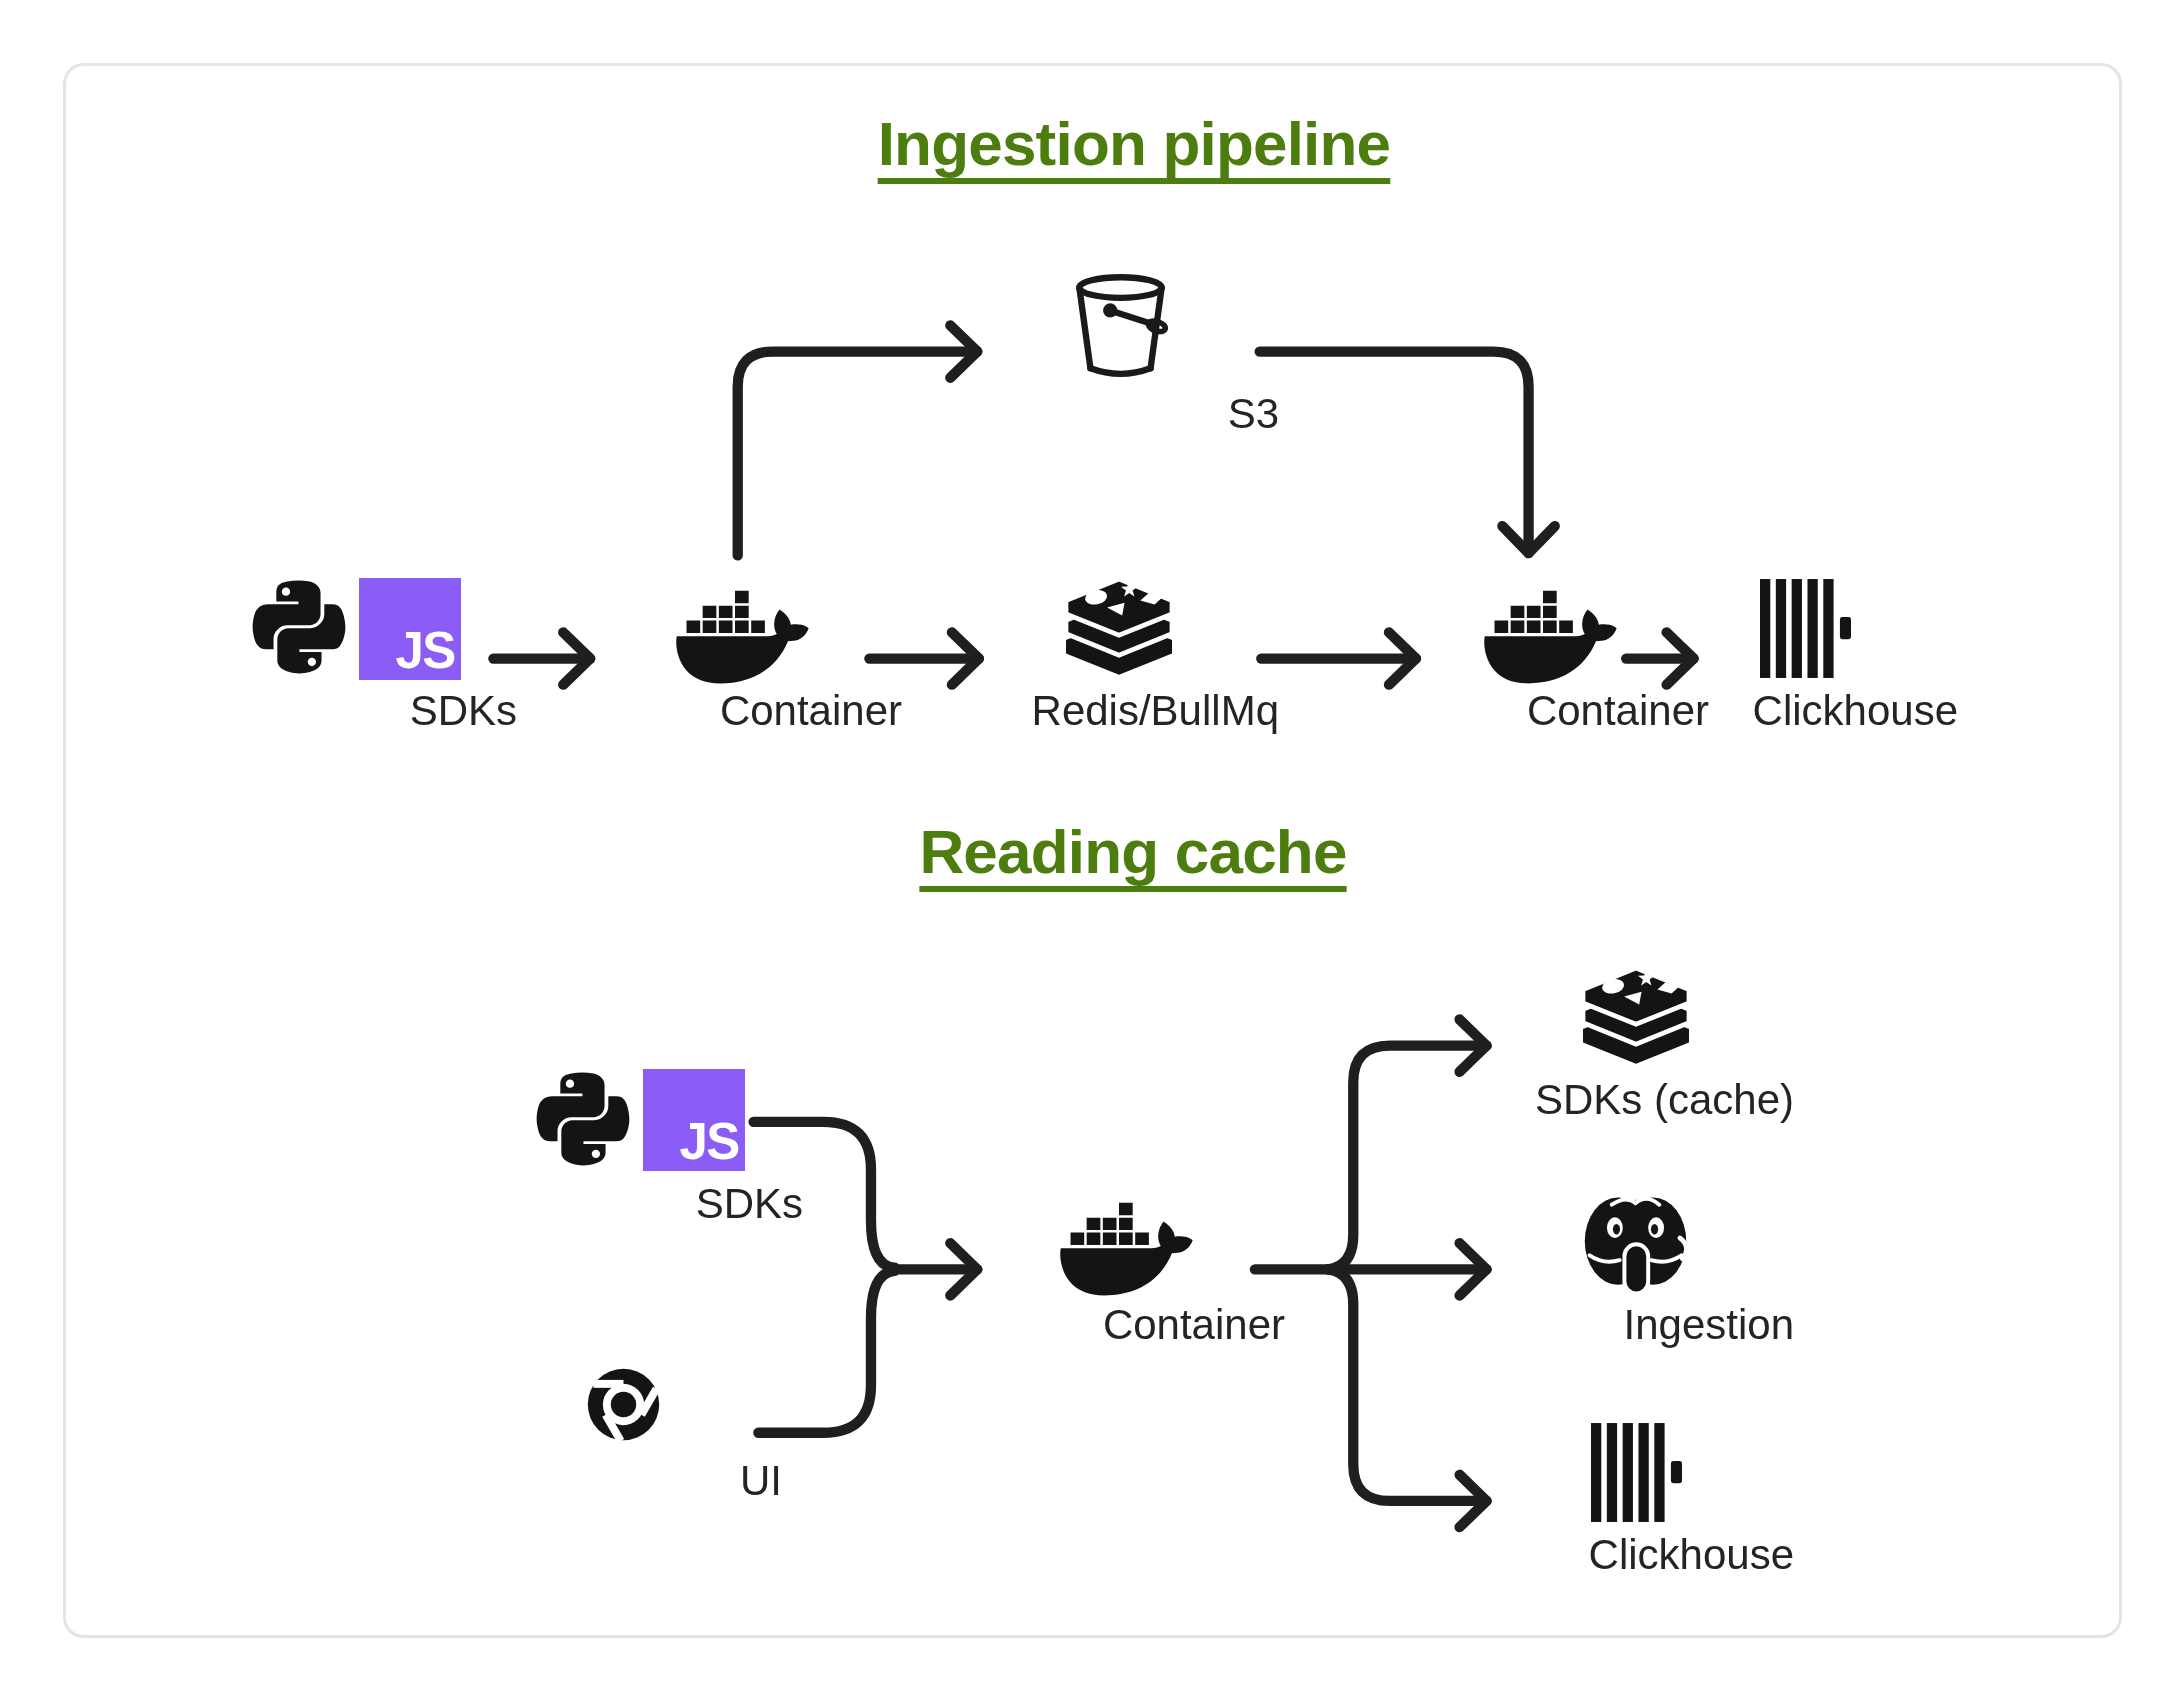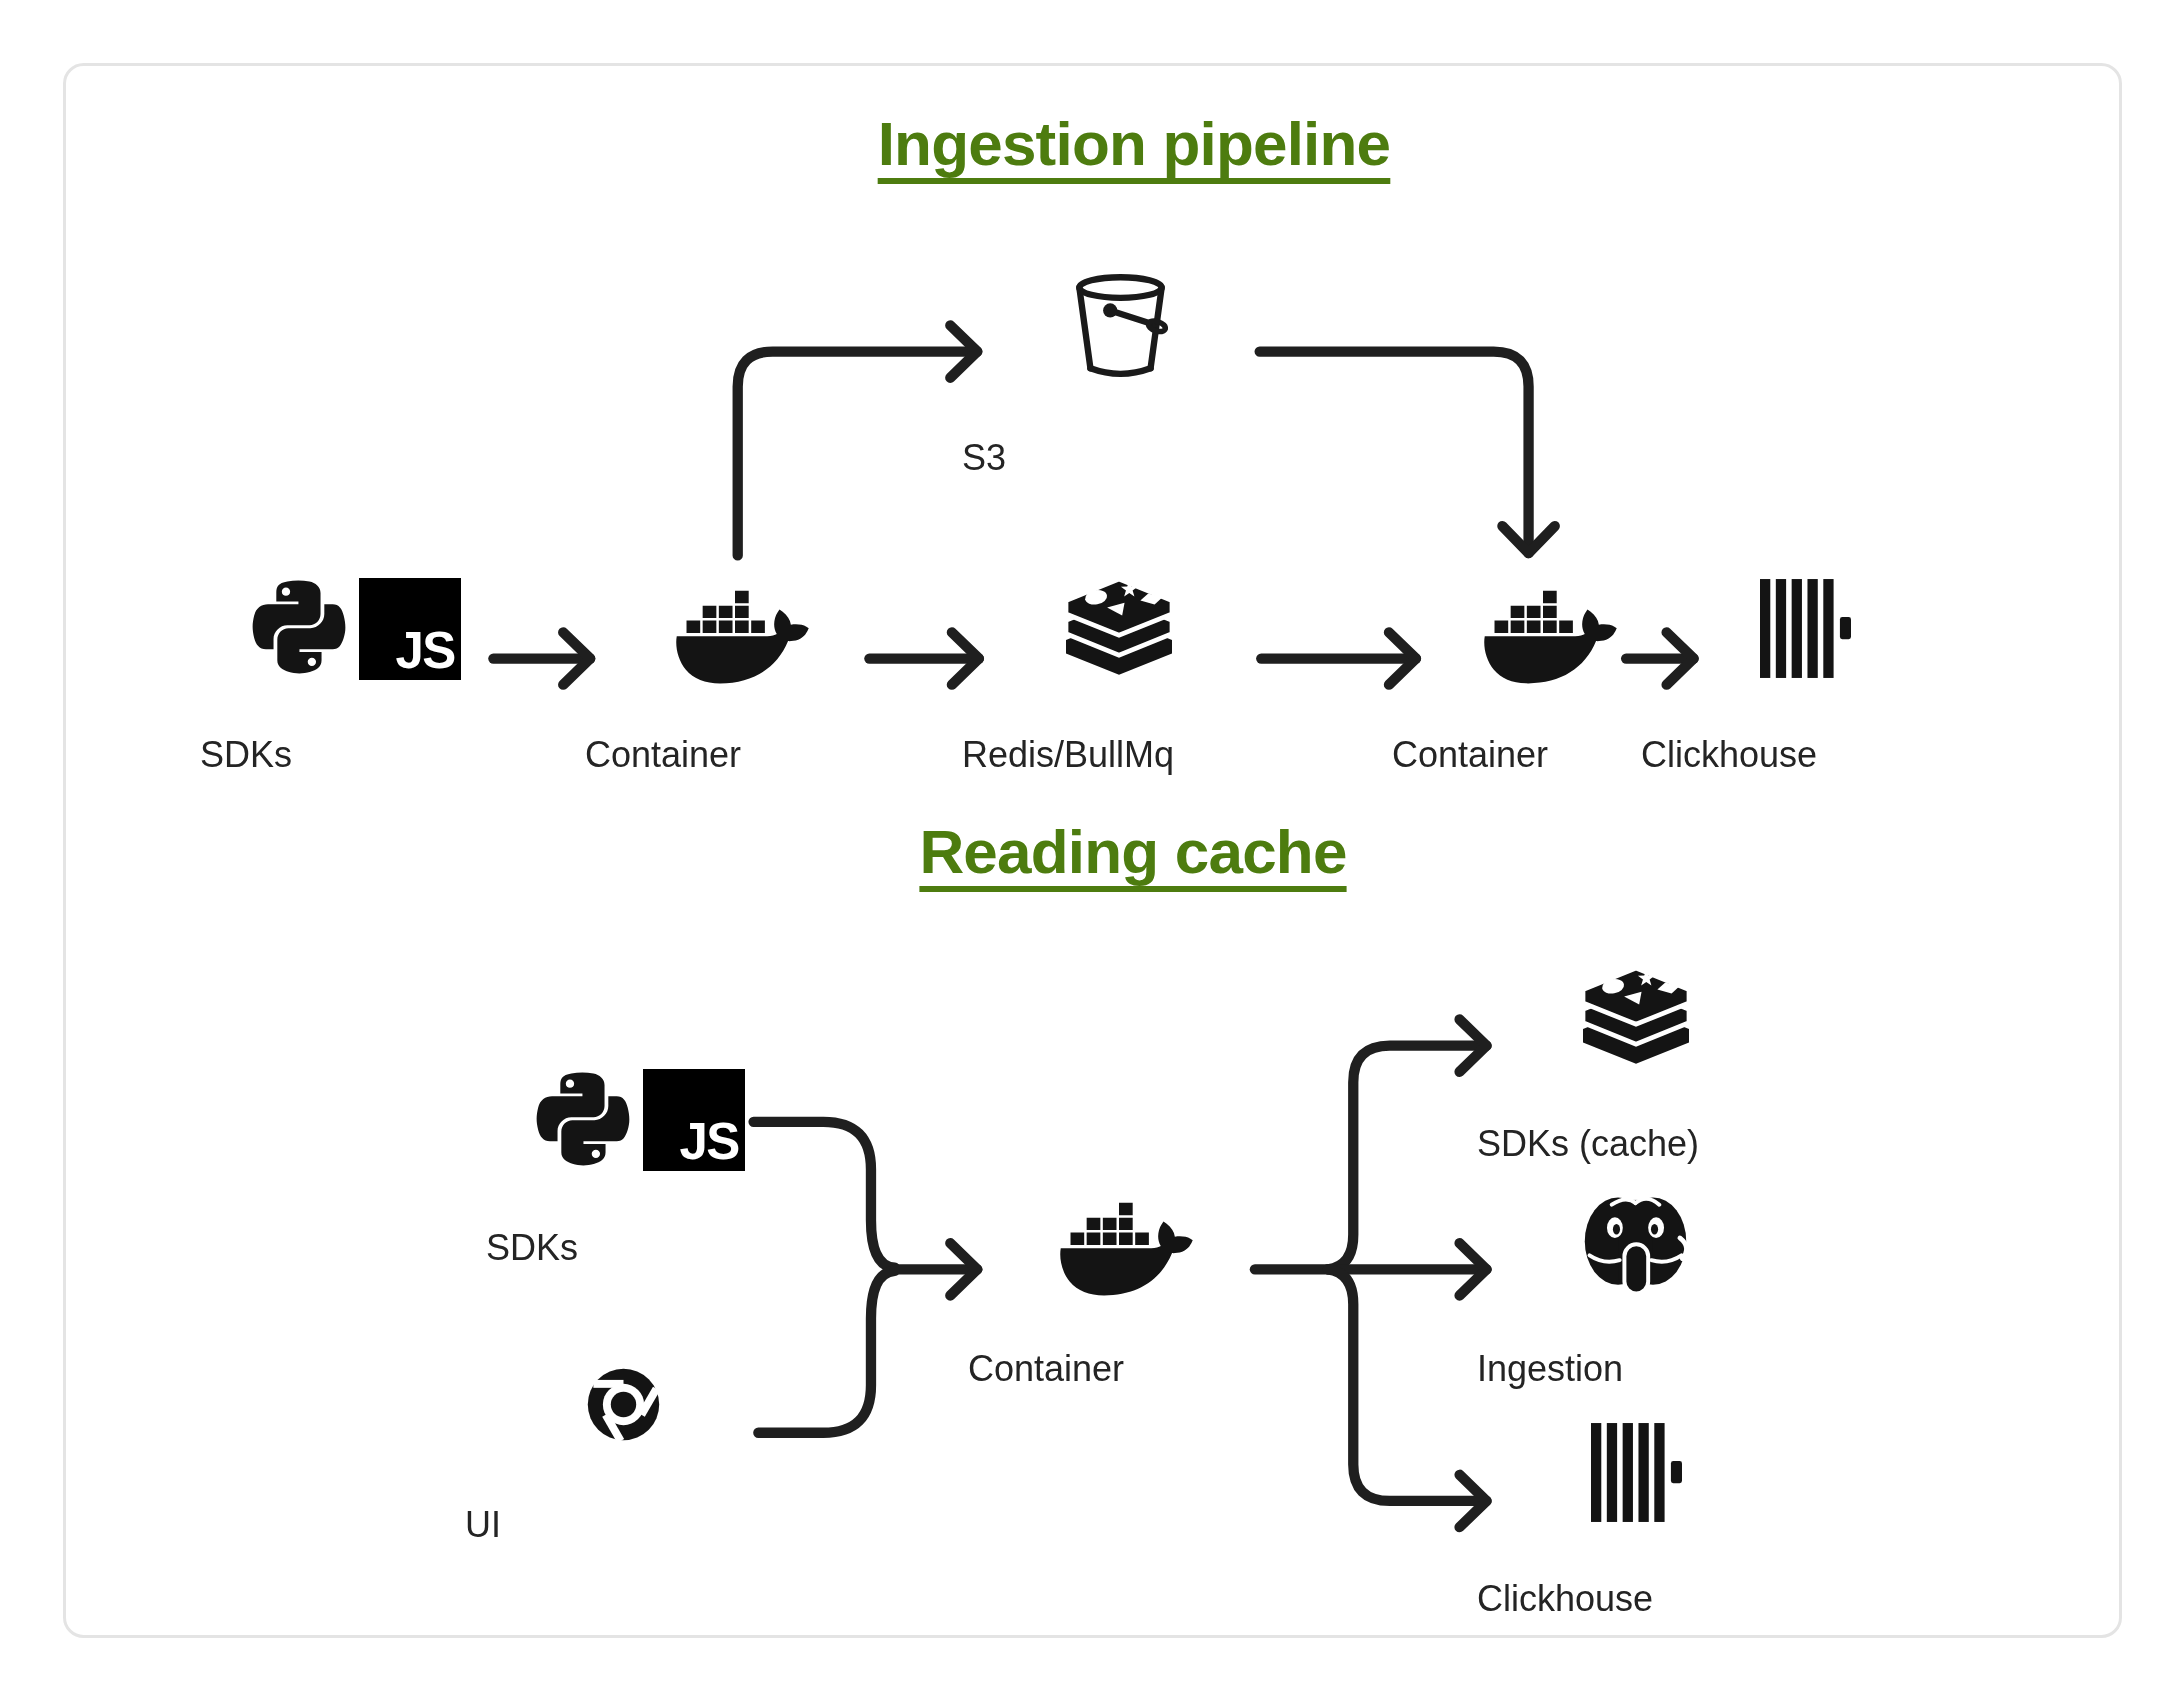--- a/index.html
+++ b/index.html
@@ -1,23 +1,23 @@
 <!DOCTYPE html>
 <html style="font-size:12.7px"><head>
 <meta charset="utf-8">
 <style>
   html,body{margin:0;padding:0;background:#ffffff;}
   body{width:2183px;height:1701px;position:relative;font-family:"Liberation Sans",sans-serif;color:#232323;}
   .card{position:absolute;left:63px;top:63px;width:2053px;height:1569px;background:#ffffff;border:3.2px solid #e4e4e4;border-radius:20.6px;}
   .abs{position:absolute;}
   .title{position:absolute;width:952px;text-align:center;font-size:62px;font-weight:800;letter-spacing:-0.8px;color:#4d7c0f;
          text-decoration:underline;text-decoration-thickness:5.6px;text-underline-offset:12.7px;}
-  .nlabel{position:absolute;width:317px;text-align:left;font-size:36px;font-weight:400;color:#242424;margin-top:47px;}
+  .nlabel{position:absolute;width:317px;text-align:right;font-size:42px;font-weight:400;color:#242424;}
   .icon{position:absolute;}
-  .js-badge{position:absolute;background:#000000;display:block;}
+  .js-badge{position:absolute;background:#8b5cf6;display:block;}
   .js-badge span{position:absolute;right:6.3px;bottom:0px;color:#ffffff;font-weight:700;font-size:51px;letter-spacing:-1.6px;}
   svg .ink{fill:#141414;}
 </style>
 </head>
 <body>
 
 <div class="card"></div>
 
 <div class="title" style="left:658px;top:108px;">Ingestion pipeline</div>
 <div class="title" style="left:657px;top:816px;">Reading cache</div>

